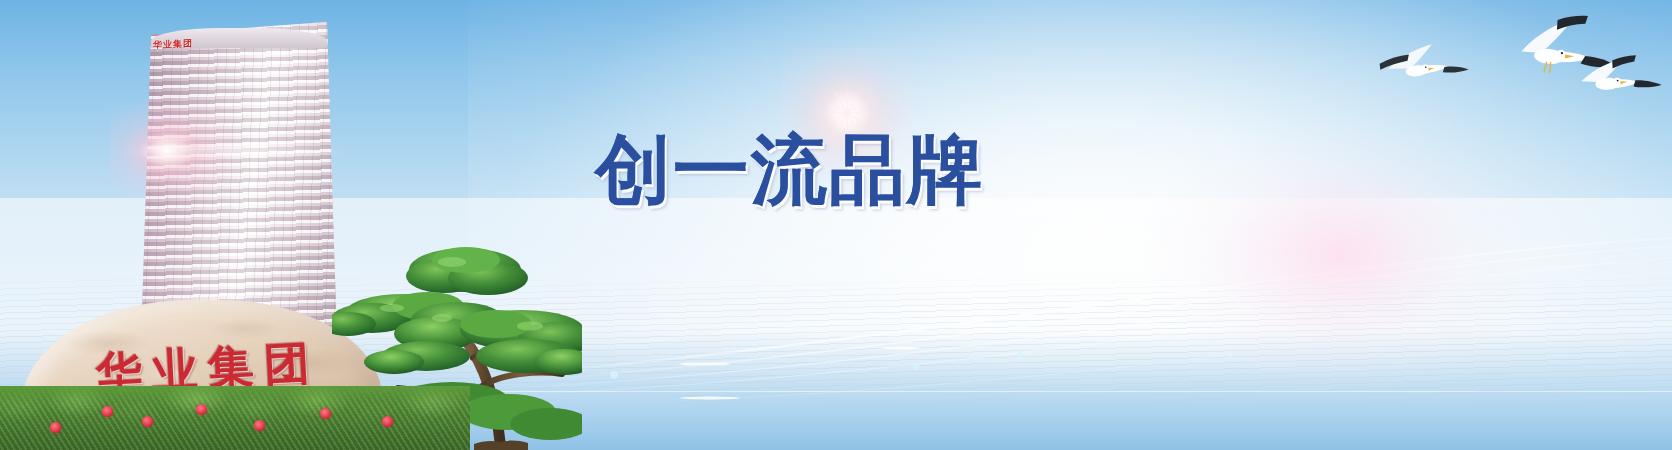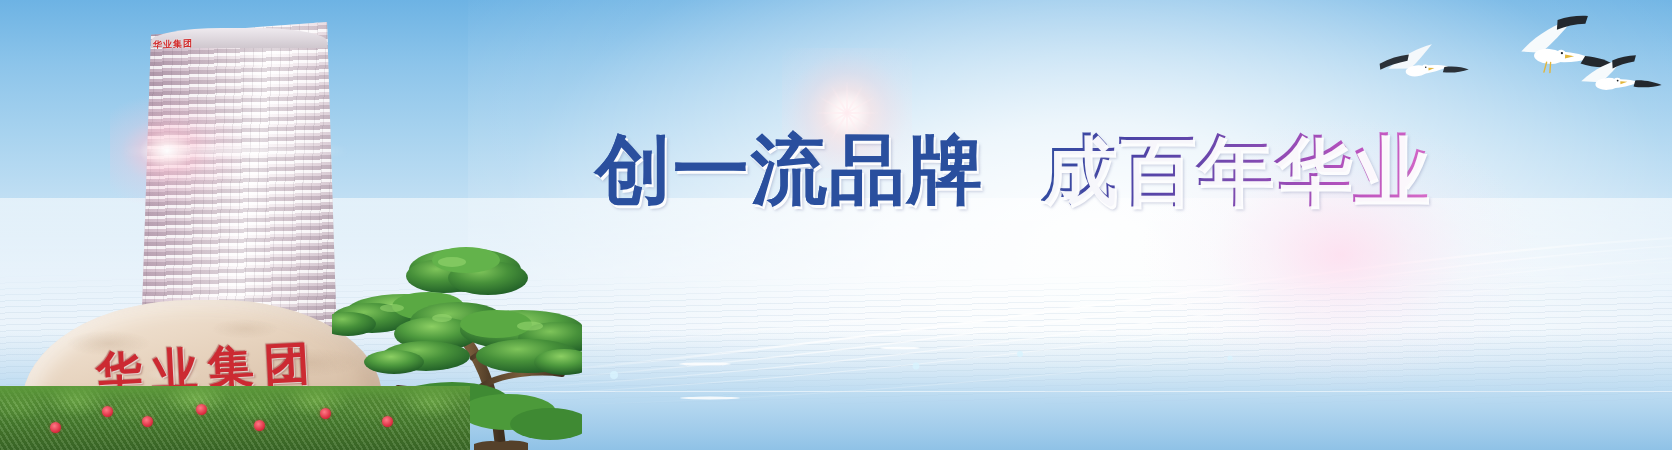--- a/index.html
+++ b/index.html
@@ -501,19 +501,15 @@
         <circle cx="50" cy="26" r="3.6" fill="#ffffff"></circle>
         <path d="M53,26 L60,27 L53,29 Z" fill="#e3b63a"></path>
         <circle cx="50.4" cy="25.2" r="0.9" fill="#1c2127"></circle>
       </g>
     </svg>
   </div>
 
   <div class="slogan">
     <span class="slogan-part slogan-a">创一流品牌</span>
     <span class="slogan-gap"></span>
-    <span class="slogan-b-wrap">
-      <span class="slogan-b-shadow">成百年华业</span>
-      <span class="slogan-part slogan-b">成百年华业</span>
-    </span>
   </div>
 
 </div>
 
 </body></html>

